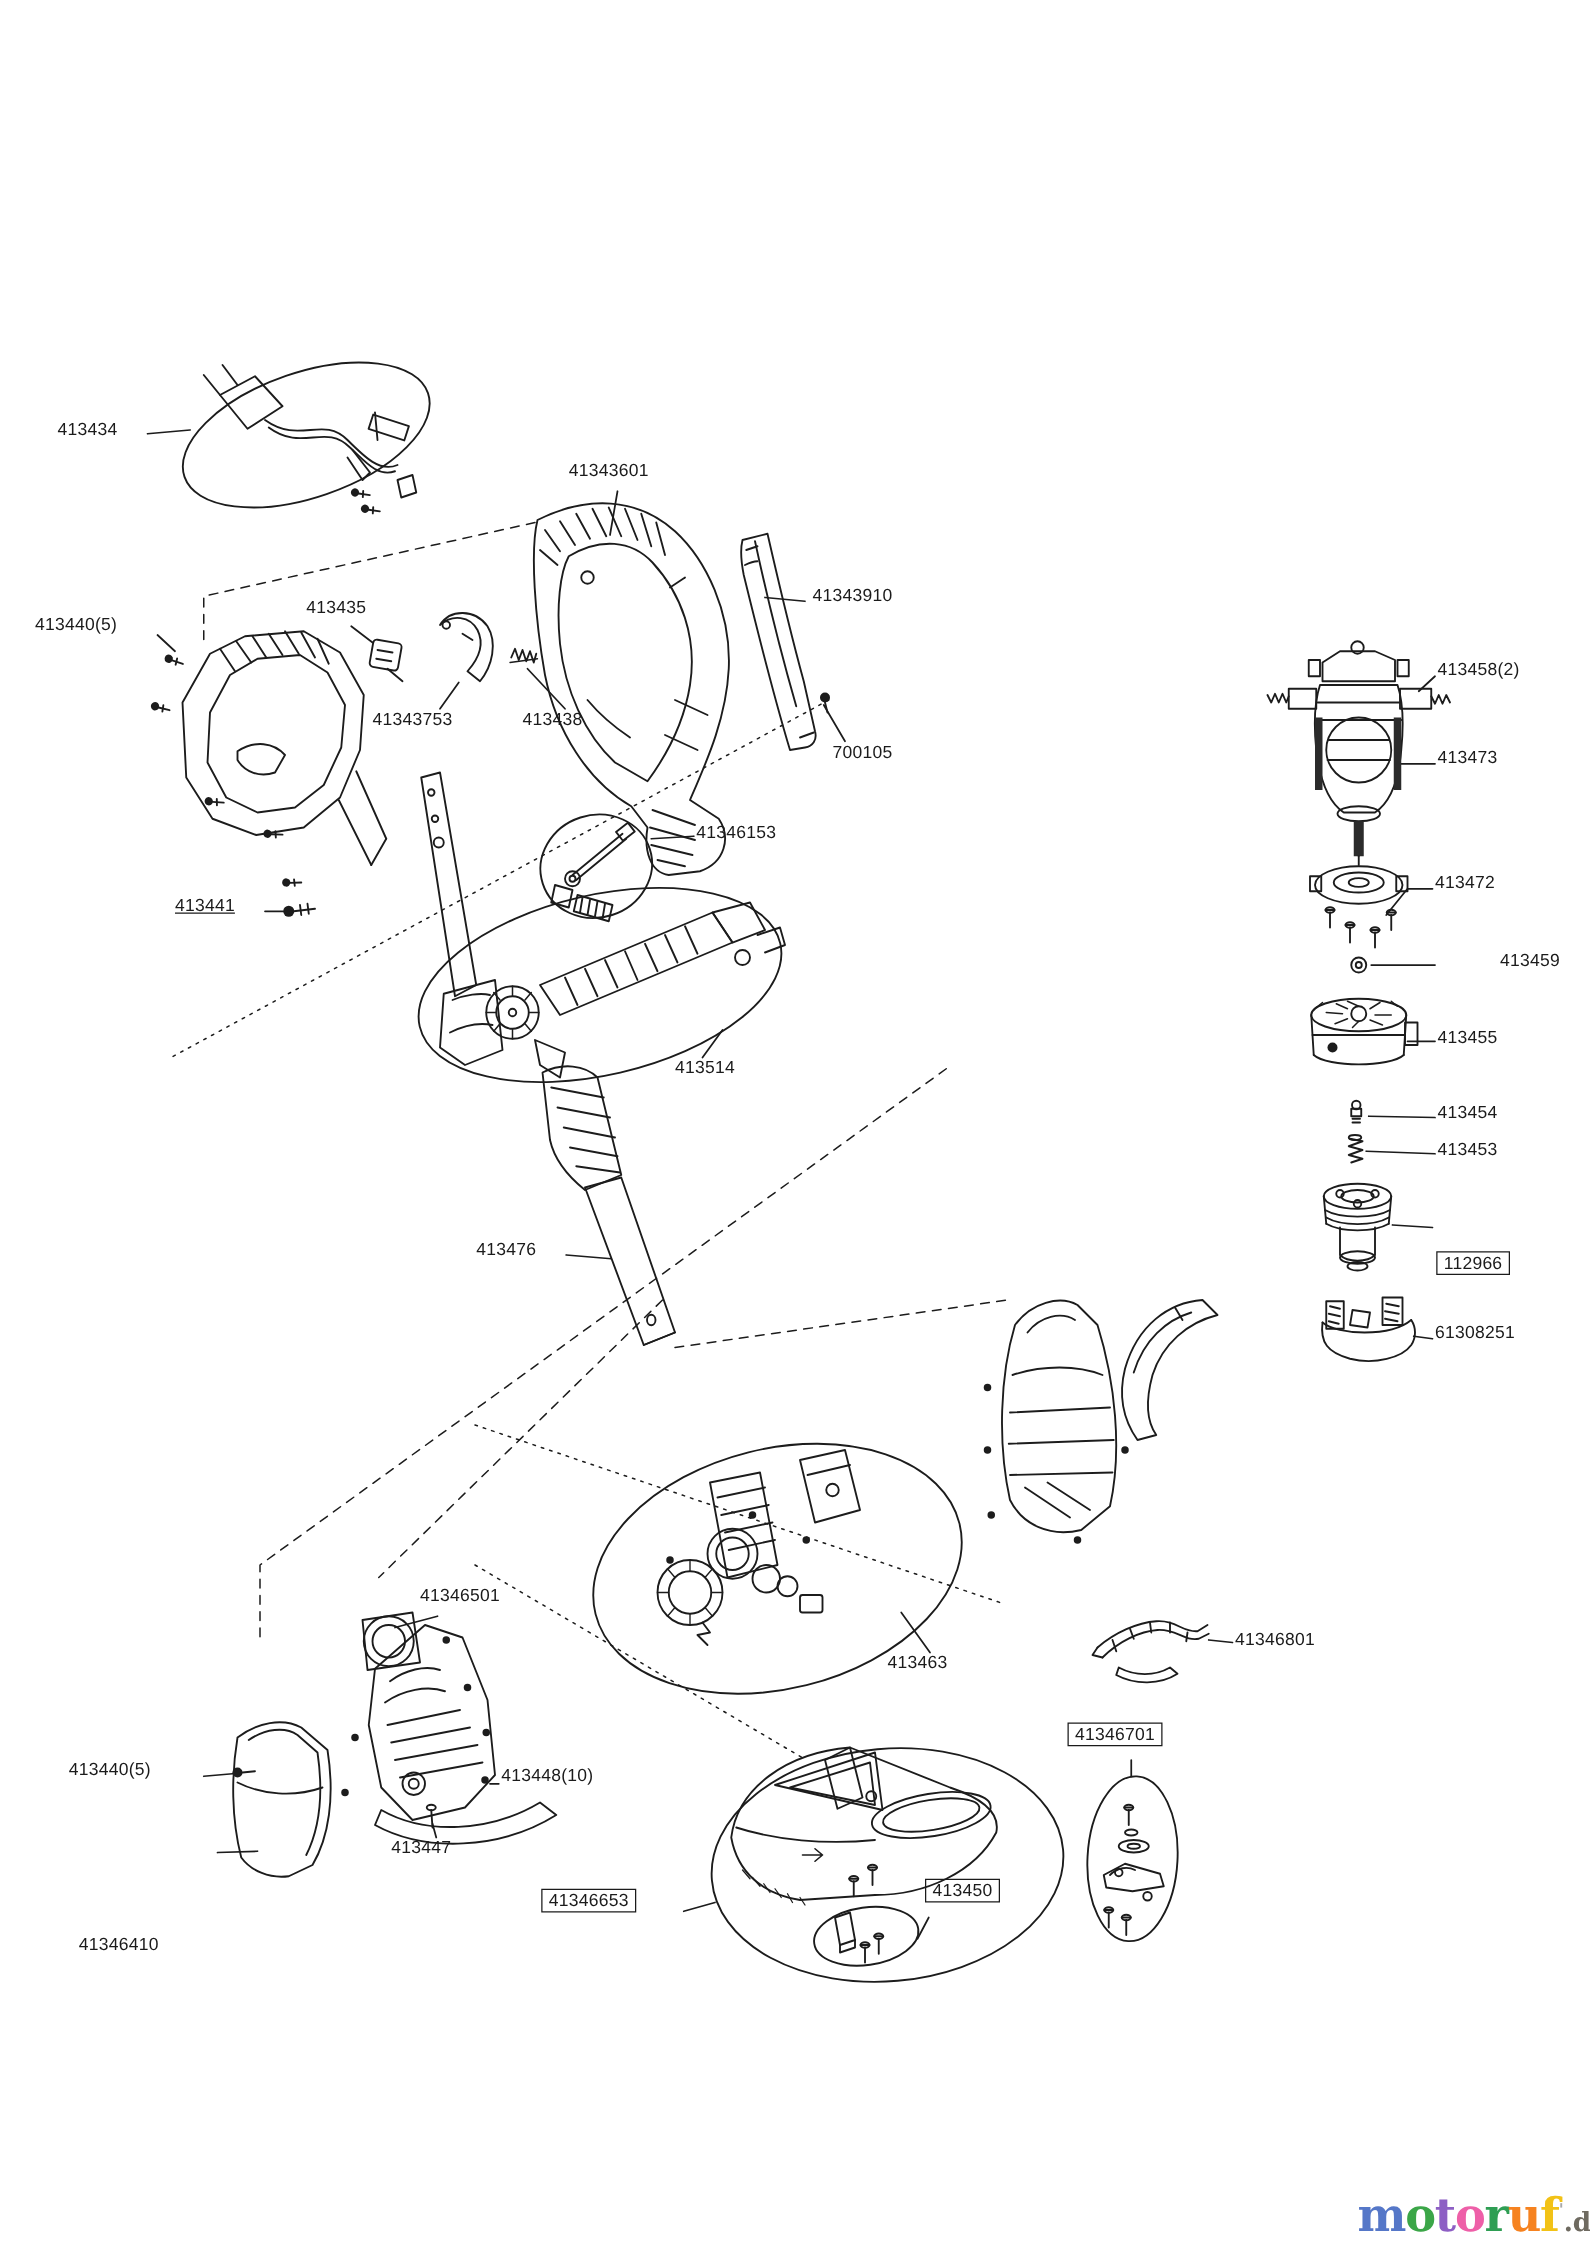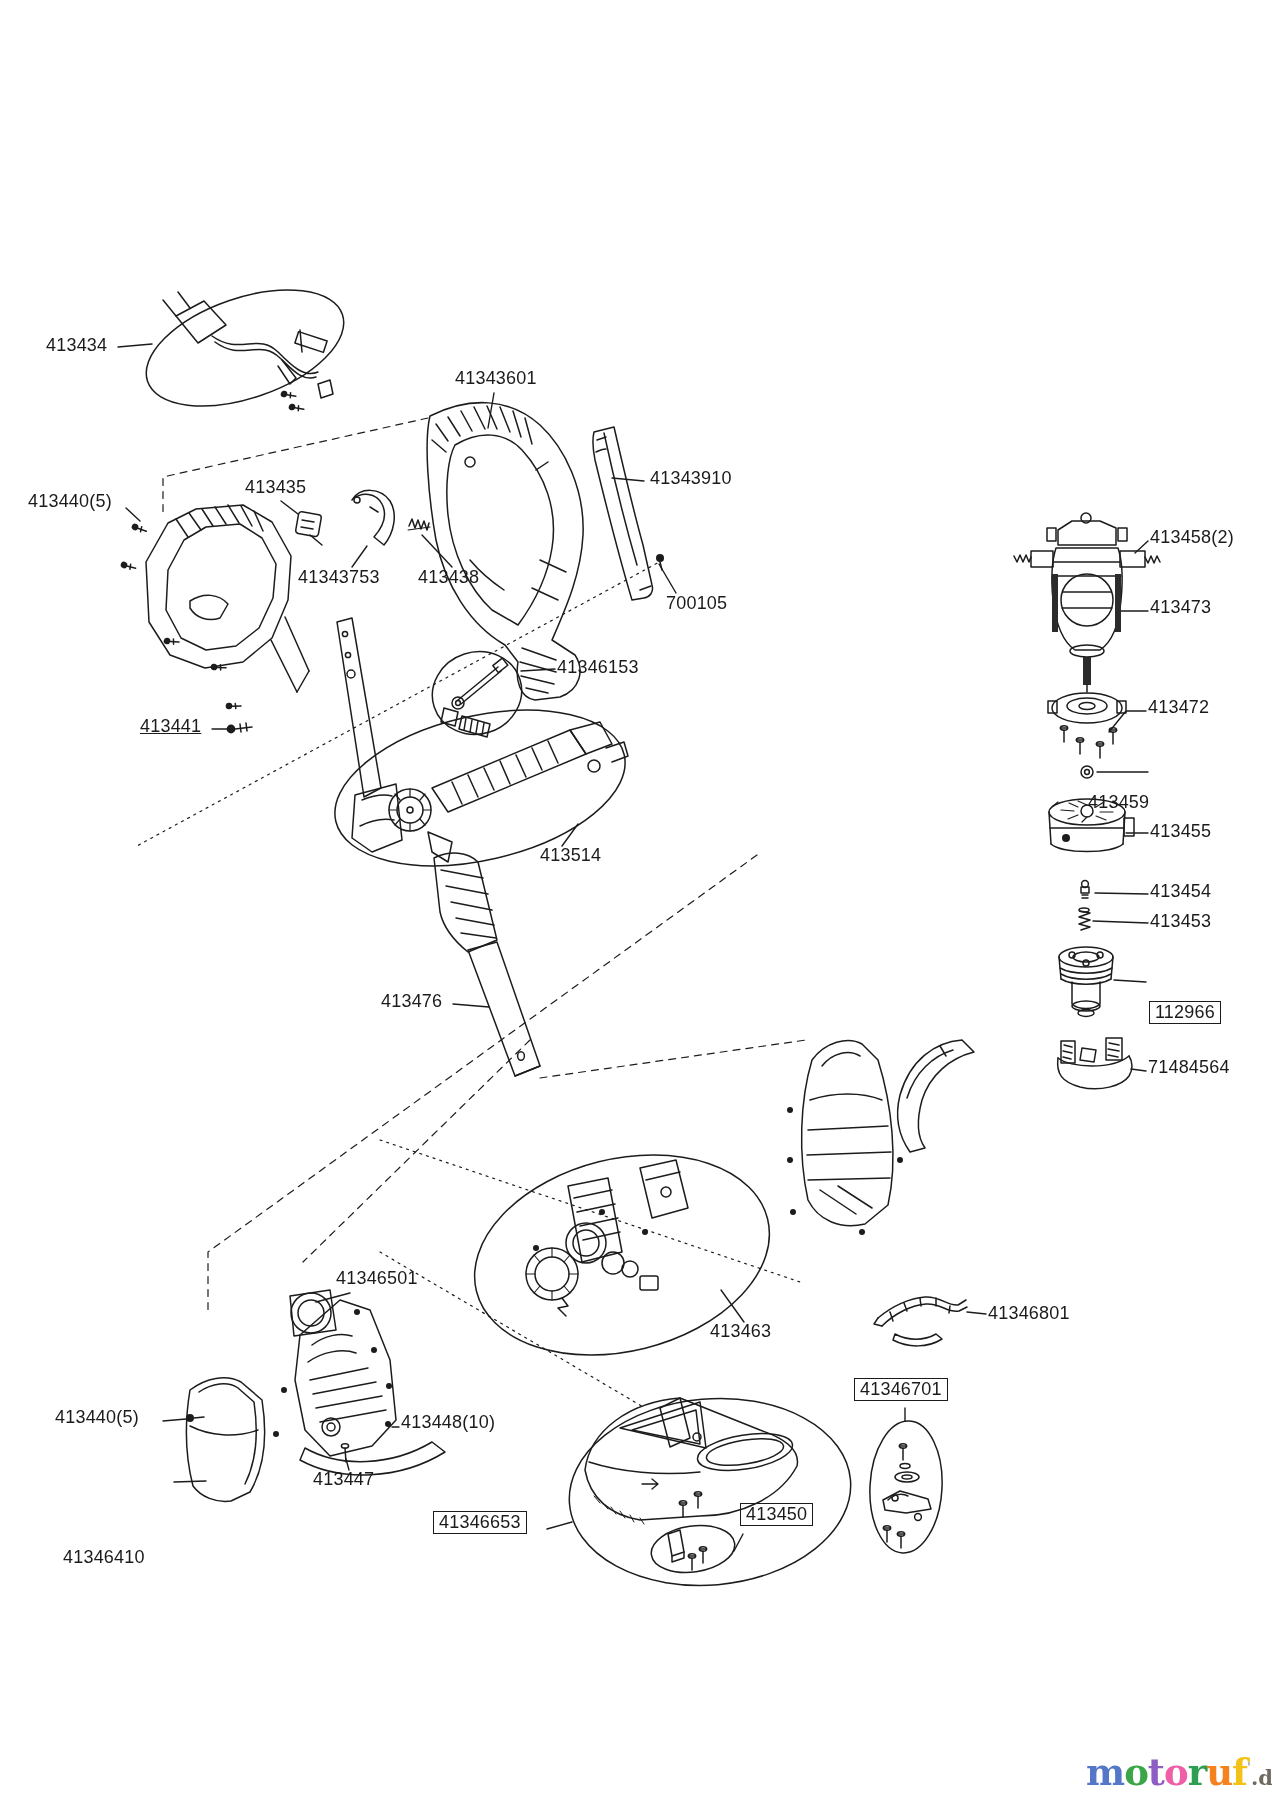--- a/index.html
+++ b/index.html
@@ -2,21 +2,21 @@
 <html><head>
 <meta charset="utf-8">
 <style>
   html,body{margin:0;padding:0;background:#e8e8e8;}
   #canvas{
     position:relative;width:1272px;height:1800px;background:#ffffff;
     font-family:"Liberation Sans", sans-serif;overflow:hidden;margin:0 auto;
   }
   #art{position:absolute;left:0;top:0;}
   .lbl{
-    position:absolute;font-size:18px;color:#1b1b1b;white-space:nowrap;
+    position:absolute;font-size:14px;color:#1b1b1b;white-space:nowrap;
     letter-spacing:0.2px;line-height:1.05;
   }
   .lbl.boxed{
     border:1.6px solid #1b1b1b;padding:1px 5px;
   }
   #logo{
     position:absolute;left:1086px;top:1750px;white-space:nowrap;
     font-family:"DejaVu Serif", serif;font-weight:bold;font-size:37px;
     letter-spacing:-1px;
   }
@@ -505,26 +505,26 @@
   <span class="lbl" style="left:298px; top:568px;">41343753</span>
   <span class="lbl" style="left:418px; top:568px;">413438</span>
   <span class="lbl" style="left:666px; top:594px;">700105</span>
   <span class="lbl" style="left:140px; top:717px;text-decoration:underline;">413441</span>
   <span class="lbl" style="left:557px; top:658px;">41346153</span>
   <span class="lbl" style="left:540px; top:846px;">413514</span>
   <span class="lbl" style="left:381px; top:992px;">413476</span>
   <span class="lbl" style="left:1150px;top:528px;">413458(2)</span>
   <span class="lbl" style="left:1150px;top:598px;">413473</span>
   <span class="lbl" style="left:1148px;top:698px;">413472</span>
-  <span class="lbl" style="left:1088px;top:761px;margin-top:32px;">413459</span>
+  <span class="lbl" style="left:1200px;top:761px;">413459</span>
   <span class="lbl" style="left:1150px;top:822px;">413455</span>
   <span class="lbl" style="left:1150px;top:882px;">413454</span>
   <span class="lbl" style="left:1150px;top:912px;">413453</span>
   <span class="lbl boxed" style="left:1149px;top:966px;margin-top:35px;">112966</span>
-  <span class="lbl" style="left:1148px;top:1058px;">71484564</span>
+  <span class="lbl" style="left:1148px;top:1058px;">61308251</span>
   <span class="lbl" style="left:336px; top:1269px;">41346501</span>
   <span class="lbl" style="left:710px; top:1322px;">413463</span>
   <span class="lbl" style="left:988px; top:1304px;">41346801</span>
   <span class="lbl" style="left:55px; top:1408px;">413440(5)</span>
   <span class="lbl" style="left:63px; top:1548px;">41346410</span>
   <span class="lbl" style="left:401px; top:1413px;">413448(10)</span>
   <span class="lbl" style="left:313px; top:1470px;">413447</span>
   <span class="lbl boxed" style="left:433px; top:1511px;">41346653</span>
   <span class="lbl boxed" style="left:740px; top:1503px;">413450</span>
   <span class="lbl boxed" style="left:854px; top:1378px;">41346701</span>

